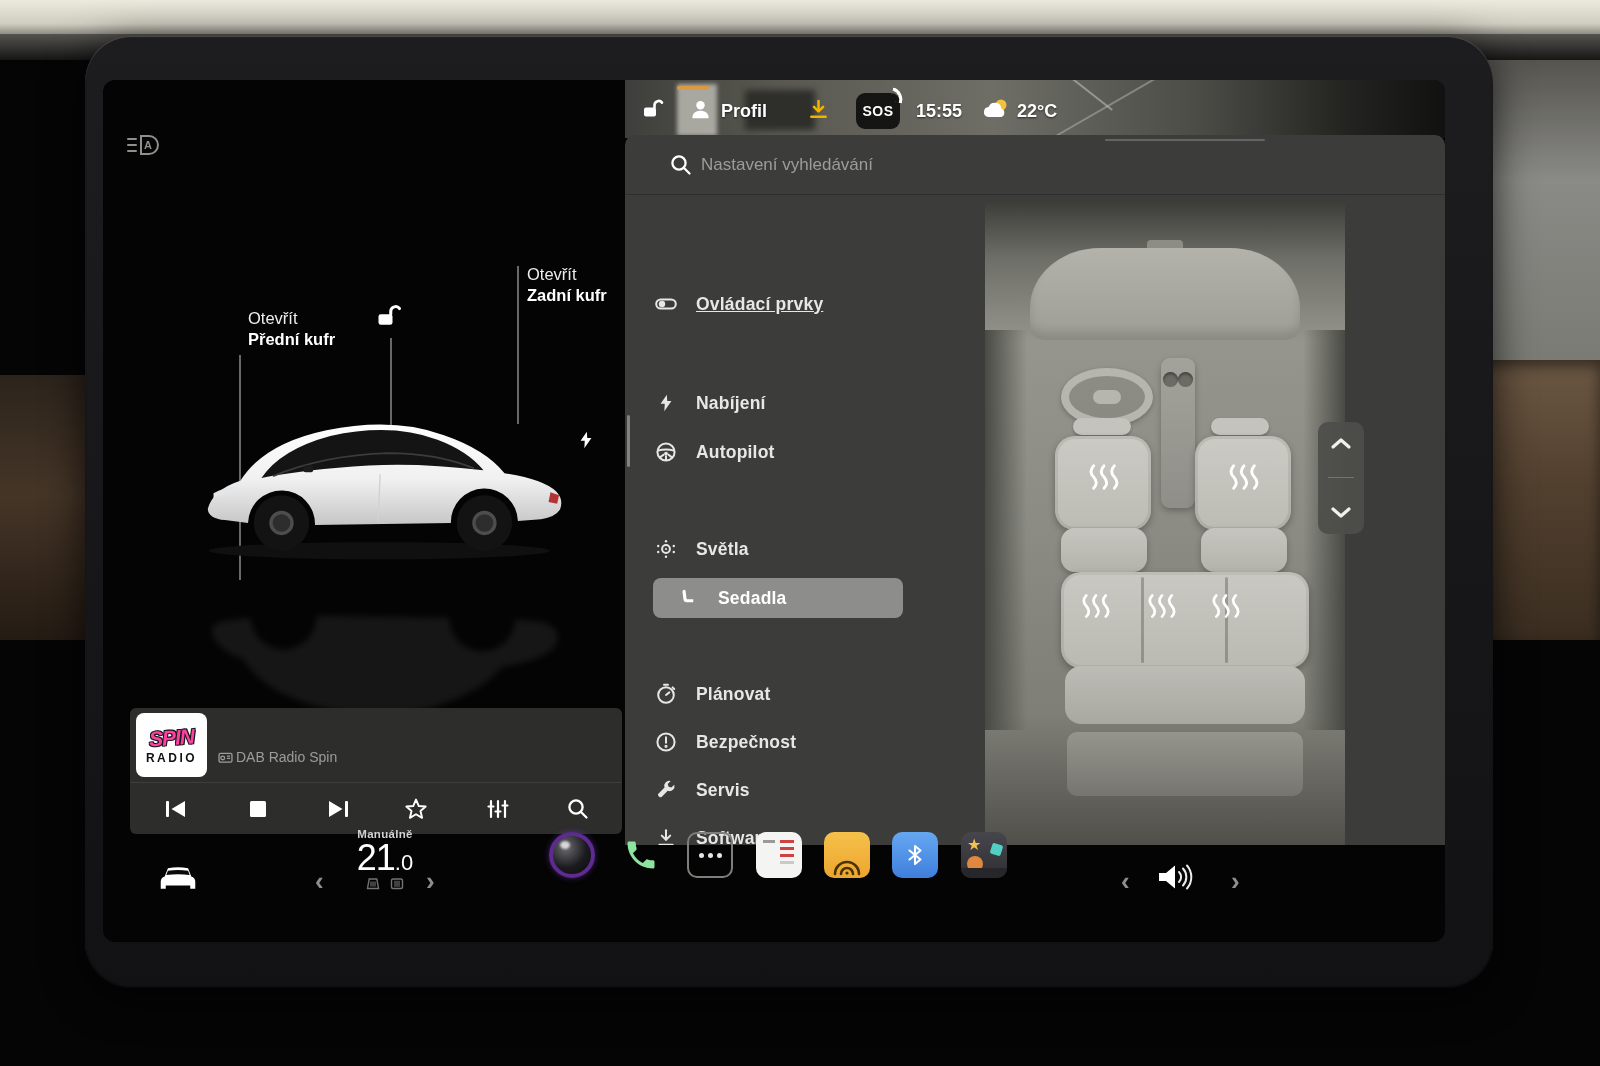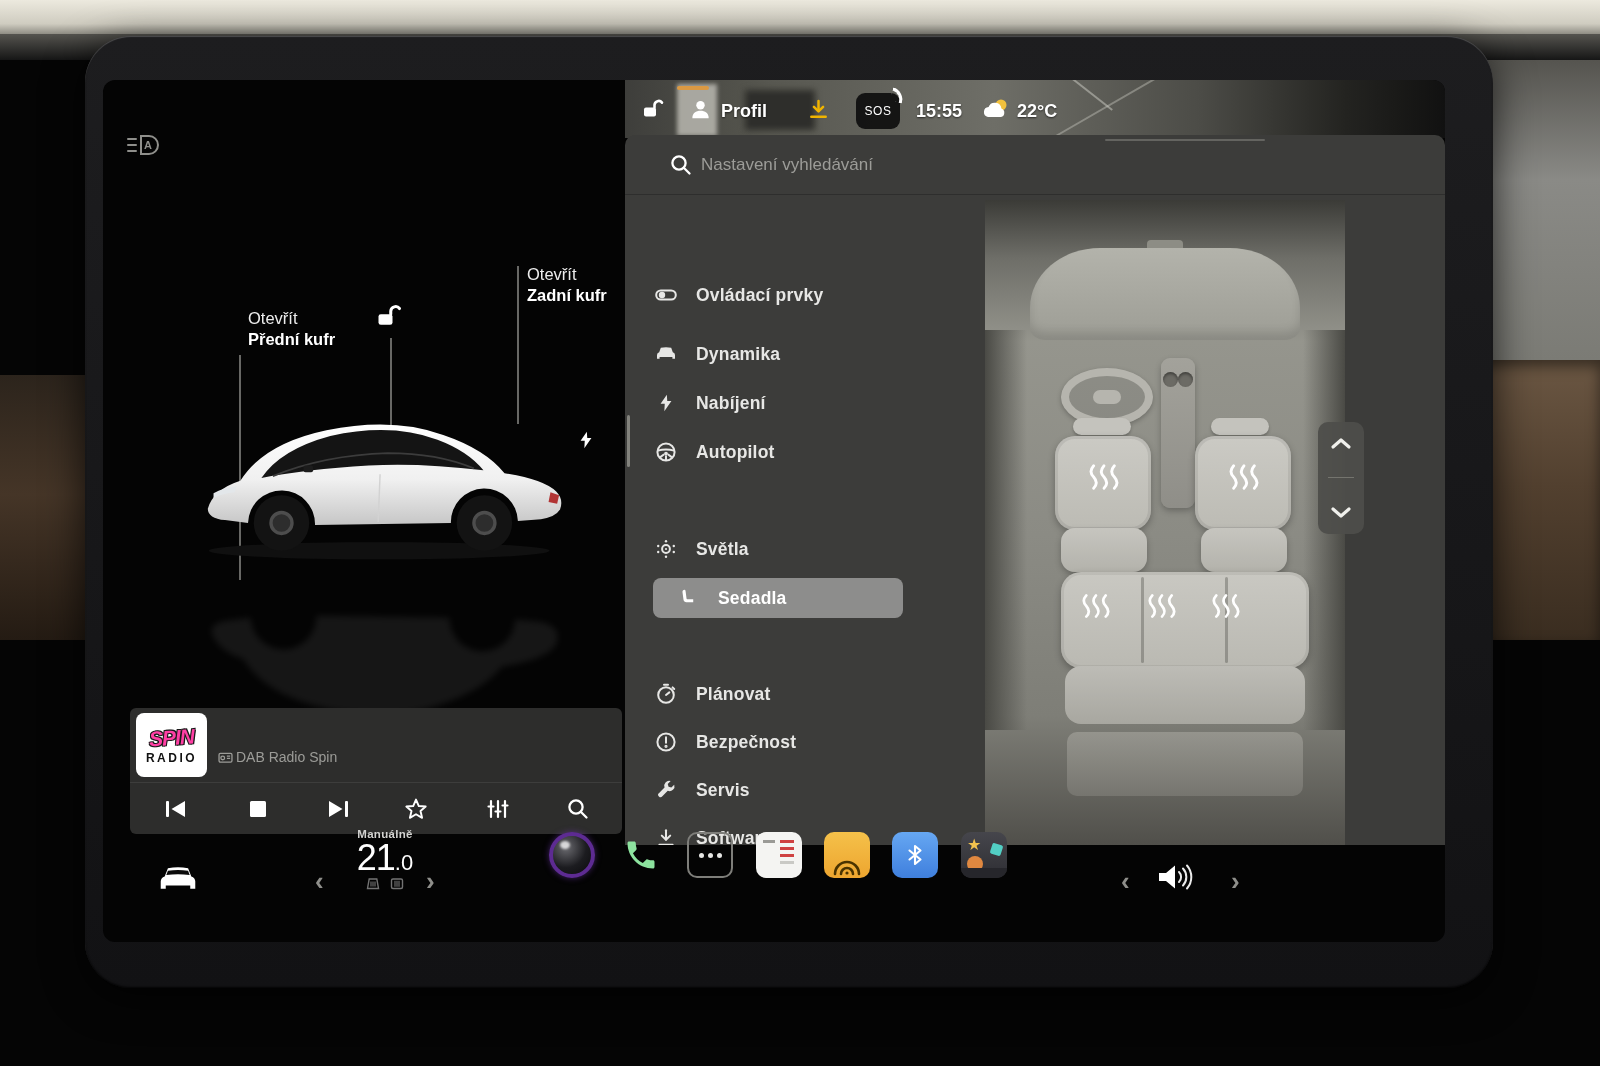--- a/index.html
+++ b/index.html
@@ -34,21 +34,21 @@
   .map-blob1 { left:52px; top:4px; width:40px; height:52px; background:#b9b8ae; filter:blur(2px); opacity:.85; }
   .map-blob2 { left:120px; top:10px; width:70px; height:40px; background:#2e2e2a; filter:blur(3px); }
   .map-road1 { left:380px; top:-8px; width:120px; height:2px; background:#cfcfc6; opacity:.5; transform:rotate(38deg); }
   .map-road2 { left:420px; top:18px; width:150px; height:2px; background:#cfcfc6; opacity:.4; transform:rotate(-30deg); }
   .map-route { left:52px; top:6px; width:32px; height:4px; background:#e8972c; border-radius:2px; filter:blur(.5px); }
 
   .statusbar { left:522px; top:12px; width:560px; height:38px; display:flex; align-items:center; color:#fff; }
   .statusbar .txt { font-size:18px; font-weight:bold; text-shadow:0 1px 2px rgba(0,0,0,.6); }
   .sos-badge { background:rgba(14,14,14,.92); border-radius:9px; width:44px; height:36px;
                display:flex; align-items:center; justify-content:center; position:relative; }
-  .sos-badge .sos-txt { color:#fff; font-size:12px; font-weight:normal; letter-spacing:.5px; }
+  .sos-badge .sos-txt { color:#fff; font-size:14px; font-weight:bold; letter-spacing:.5px; }
   .sos-hook { position:absolute; right:-4px; top:-4px; width:13px; height:13px;
               border-top:3.5px solid #fff; border-right:3.5px solid #fff; border-radius:0 13px 0 0; transform:rotate(18deg); }
 
   
   .panel { left:522px; top:55px; width:820px; height:710px; background:#3c3c3a; border-radius:10px 10px 0 0; overflow:hidden; }
   .panel-handle { left:480px; top:4px; width:160px; height:2px; background:#8b8b85; opacity:.5; border-radius:1px; }
   .search-row { left:0; top:0; width:820px; height:60px; border-bottom:1px solid rgba(0,0,0,.22); }
   .search-input { position:absolute; left:76px; top:14px; width:330px; height:32px; background:transparent; border:none; outline:none;
                   color:#7dd3fc; font-size:17px; font-family:"Liberation Sans",sans-serif; }
   .search-input::placeholder { color:#9c9c98; }
@@ -259,36 +259,28 @@
               </svg>
           </span>
           <input class="search-input" placeholder="Nastavení vyhledávání" style="">
 
           <span class="abs" style="left:1262px; top:13px; width:34px;">
             
             
           </span>
         </div>
 
-        <div class="menu-row" style="top:136px;">
+        <div class="menu-row" style="top:145px;text-decoration:underline;">
           <span class="mi">
               <svg width="24" height="24" viewBox="0 0 24 24">
                 <rect x="2.2" y="7.4" width="19.6" height="9.2" rx="4.6" fill="none" stroke="#e7e7e5" stroke-width="2"></rect>
                 <circle cx="8" cy="12" r="3.2" fill="#e7e7e5"></circle>
               </svg>
             </span>
           <span>Ovládací prvky</span>
-        </div>
-        <div class="menu-row" style="top:195px;">
-          <span class="mi">
-              <svg width="24" height="24" viewBox="0 0 24 24" fill="#e7e7e5">
-                <path d="M5.2 10.2 L6.8 5.8 Q12 4.8 17.2 5.8 L18.8 10.2 Q21 11 21 13 V16.8 H18.4 V15 H5.6 V16.8 H3 V13 Q3 11 5.2 10.2 Z"></path>
-              </svg>
-            </span>
-          <span>Dynamika</span>
         </div>
         <div class="menu-row" style="top:244px;">
           <span class="mi">
               <svg width="20" height="24" viewBox="0 0 24 24" fill="#e7e7e5">
                 <polygon points="13,2 5.5,13 10.5,13 10,22 18.5,9.5 13.5,9.5"></polygon>
               </svg>
             </span>
           <span>Nabíjení</span>
         </div>
         <div class="menu-row" style="top:293px;">

